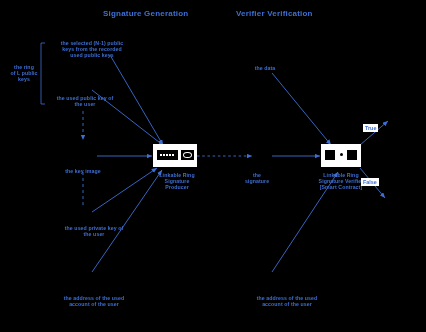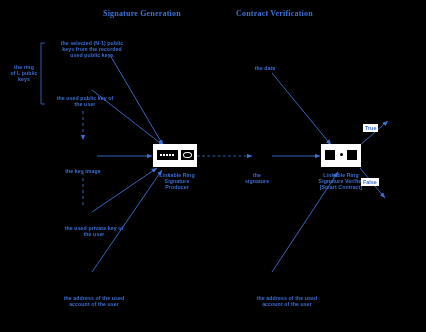--- a/index.html
+++ b/index.html
@@ -19,21 +19,21 @@
     font-weight:bold;
     line-height:6.2px;
     text-align:center;
     letter-spacing:0.1px;
     white-space:pre-line;
     -webkit-font-smoothing:none;
   }
   .title{
     position:absolute;
     color:#3d6fd4;
-    font-family:Liberation Serif, serif;
+    font-family:Liberation Sans, sans-serif;
     font-size:8px;
     font-weight:bold;
     letter-spacing:0.2px;
     white-space:nowrap;
   }
   .boolbox{
     position:absolute;
     background:#ffffff;
     color:#3d6fd4;
     font-family:"Liberation Sans", sans-serif;
@@ -97,21 +97,21 @@
       <line x1="272" y1="272" x2="338" y2="172" marker-end="url(#ah)"></line>
     </g>
 
     <g stroke="#3d6fd4" stroke-width="0.9" fill="none">
       <line x1="360" y1="145" x2="388" y2="121" marker-end="url(#ah)"></line>
       <line x1="360" y1="168" x2="385" y2="198" marker-end="url(#ah)"></line>
     </g>
   </svg>
 
   <div class="title" style="left:103px;top:9px;">Signature Generation</div>
-  <div class="title" style="left:236px;top:9px;">Contract Verification</div>
+  <div class="title" style="left:236px;top:9px;">Verifier Verification</div>
 
   <div class="lbl" style="left:8px;top:64px;width:32px;">the ring
 of L public
 keys</div>
 
   <div class="lbl" style="left:46px;top:40px;width:92px;">the selected (N-1) public
 keys from the recorded
 used public keys</div>
 
   <div class="lbl" style="left:46px;top:95px;width:78px;">the used public key of

